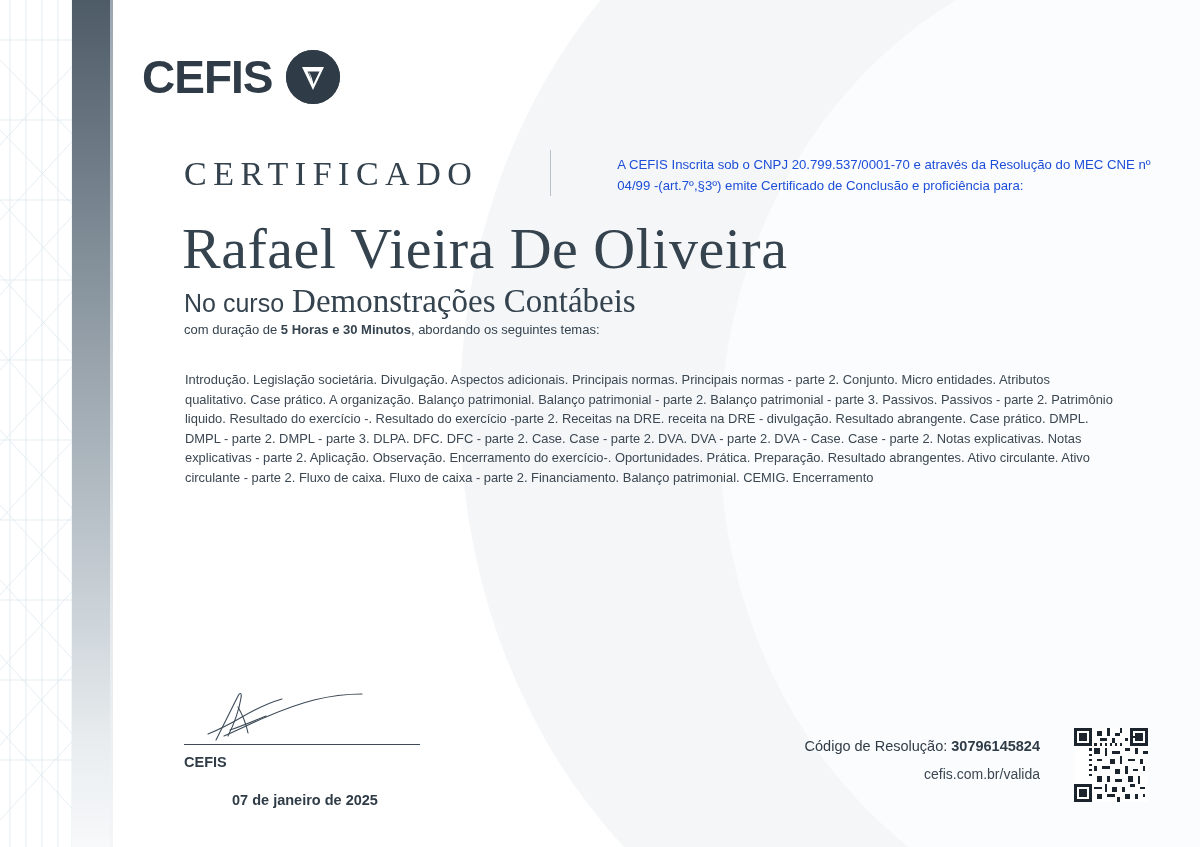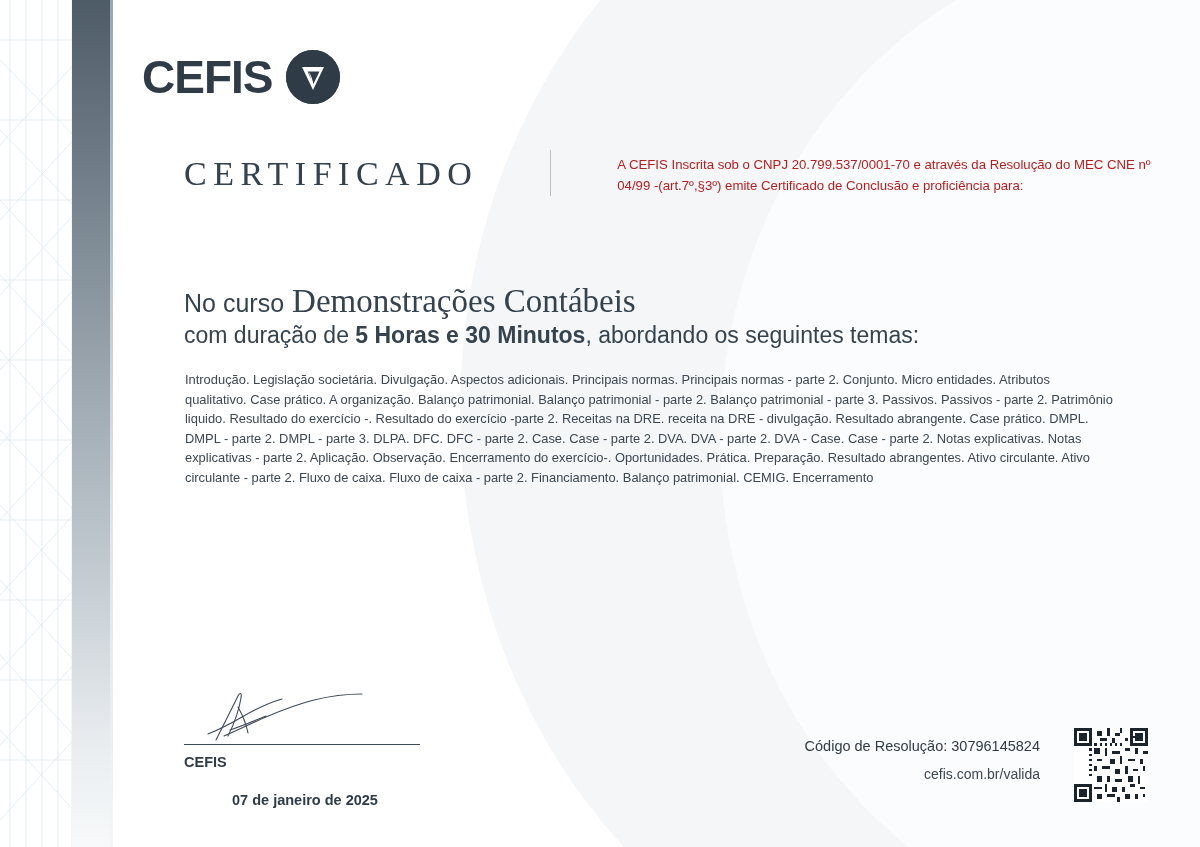--- a/index.html
+++ b/index.html
@@ -120,21 +120,21 @@
     white-space: nowrap;
   }
   .divider-v {
     width: 1px;
     height: 46px;
     background: #b9c2c9;
     margin: 0 30px 0 36px;
   }
   .legal {
     font-size: 13.2px;
-    color: #b91c1c;
+    color: #1d4ed8;
     line-height: 21px;
     max-width: 540px;
     padding-top: 6px;
   }
 
   .student-name {
     position: absolute;
     left: 182px;
     top: 215px;
     font-family: "Liberation Serif", serif;
@@ -161,21 +161,21 @@
     font-family: "Liberation Serif", serif;
     font-size: 33px;
     color: #35434f;
     margin-left: 8px;
   }
 
   .duration-line {
     position: absolute;
     left: 184px;
     top: 322px;
-    font-size: 23px;
+    font-size: 13px;
     color: #35434f;
     white-space: nowrap;
   }
   .duration-line b { font-weight: bold; }
 
   .topics {
     position: absolute;
     left: 185px;
     top: 370px;
     width: 930px;
@@ -218,21 +218,21 @@
   .validation {
     position: absolute;
     right: 160px;
     top: 738px;
     text-align: right;
   }
   .validation-code {
     font-size: 14.5px;
     color: #2f3c47;
   }
-  .validation-code b { font-weight: normal; }
+  .validation-code b { font-weight: bold; }
   .validation-url {
     font-size: 14px;
     color: #3b4752;
     margin-top: 12px;
   }
   .qr {
     position: absolute;
     right: 52px;
     top: 728px;
     width: 74px;
@@ -272,20 +272,21 @@
         </svg>
       </div>
     </div>
 
     <div class="title-row">
       <div class="cert-word">CERTIFICADO</div>
       <div class="divider-v"></div>
       <div class="legal">A CEFIS Inscrita sob o CNPJ 20.799.537/0001-70 e através da Resolução do MEC CNE nº 04/99 -(art.7º,§3º) emite Certificado de Conclusão e proficiência para:</div>
     </div>
 
+    <div class="student-name">Rafael Vieira De Oliveira</div>
 
     <div class="course-line">
       <span class="course-prefix">No curso</span>
       <span class="course-name">Demonstrações Contábeis</span>
     </div>
 
     <div class="duration-line">
       <span>com duração de</span>
       <b>5 Horas e 30 Minutos</b><span>, abordando os seguintes temas:</span>
     </div>

